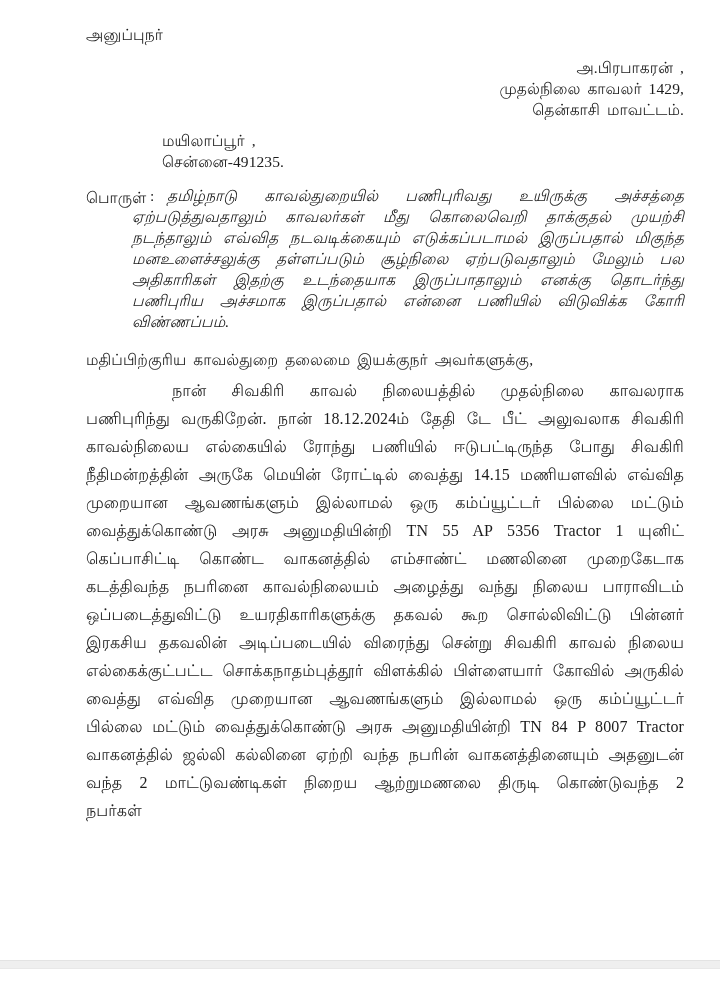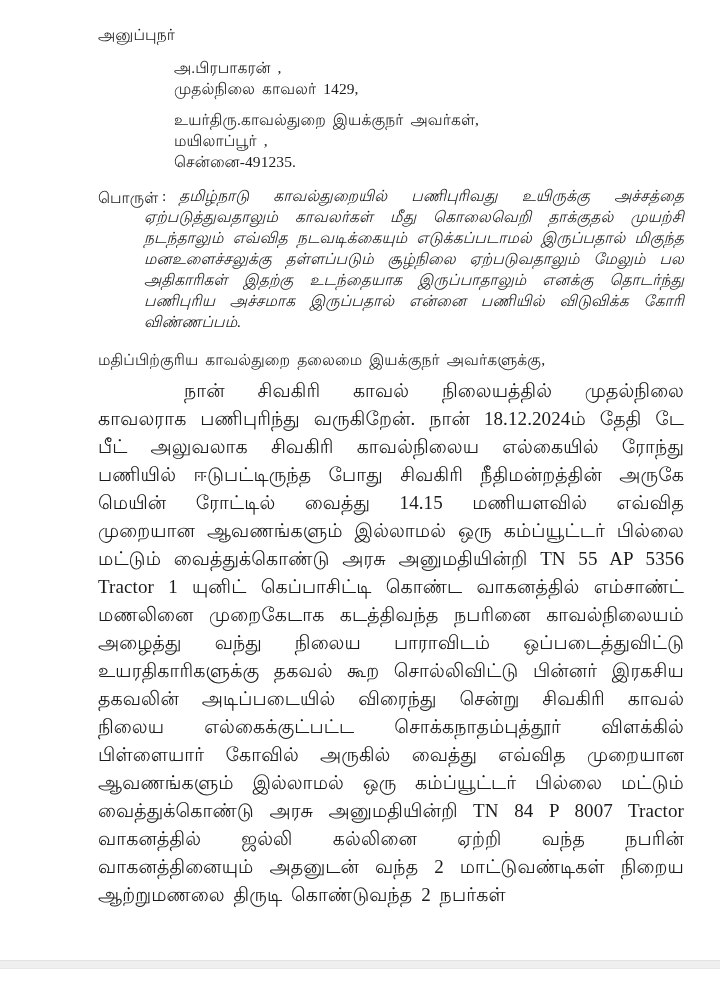--- a/index.html
+++ b/index.html
@@ -13,30 +13,29 @@
   .page {
     position: relative;
     width: 720px; height: 990px;
     background: #ffffff;
   }
   .doc {
     padding: 24px 36px 0 86px;
     font-size: 15.5px;
     word-spacing: 3px;
     letter-spacing: 0.1px;
-    margin-left: 12px;
   }
   .addr-label {
     line-height: 21px;
   }
   .addr-block {
     margin-left: 76px;
     line-height: 21px;
   }
-  .addr-block.sender { margin-top: 12px; }
+  .addr-block.sender { margin-top: 12px; text-align: right; }
   .addr-block.receiver { margin-top: 10px; }
   .receiver-label { margin-top: 2px; }
   .subject-row {
     position: relative;
     margin-top: 13px;
   }
   .subject-label {
     position: absolute;
     left: 0; top: 2px;
     line-height: 21px;
@@ -53,21 +52,21 @@
     text-align: justify;
     line-height: 21px;
     font-style: italic;
   }
   .salutation {
     margin-top: 17px;
     line-height: 21px;
   }
   .body-para {
     margin: 7px 0 0 0;
-    font-size: 19px;
+    font-size: 16px;
     line-height: 28px;
     text-align: justify;
     text-indent: 86px;
     word-spacing: 4px;
   }
   .page-break-strip {
     position: absolute;
     left: 0; top: 960px;
     width: 720px; height: 9px;
     background: #efefef;
@@ -80,25 +79,25 @@
 <body>
 
 <div class="page">
   <div class="doc">
 
     <div class="addr-label sender-label">அனுப்புநர்</div>
 
     <div class="addr-block sender">
       <div>அ.பிரபாகரன் ,</div>
       <div>முதல்நிலை காவலர் 1429,</div>
+      <div>தென்காசி மாவட்டம்.</div>
     </div>
 
 
     <div class="addr-block receiver">
-      <div>உயர்திரு.காவல்துறை இயக்குநர் அவர்கள்,</div>
       <div>மயிலாப்பூர் ,</div>
       <div>சென்னை-491235.</div>
     </div>
 
     <div class="subject-row">
       <span class="subject-label">பொருள்</span>
       <span class="subject-colon">:</span>
       <p class="subject-text">தமிழ்நாடு காவல்துறையில் பணிபுரிவது உயிருக்கு அச்சத்தை ஏற்படுத்துவதாலும் காவலர்கள் மீது கொலைவெறி தாக்குதல் முயற்சி நடந்தாலும் எவ்வித நடவடிக்கையும் எடுக்கப்படாமல் இருப்பதால் மிகுந்த மனஉளைச்சலுக்கு தள்ளப்படும் சூழ்நிலை ஏற்படுவதாலும் மேலும் பல அதிகாரிகள் இதற்கு உடந்தையாக இருப்பாதாலும் எனக்கு தொடர்ந்து பணிபுரிய அச்சமாக இருப்பதால் என்னை பணியில் விடுவிக்க கோரி விண்ணப்பம்.</p>
     </div>
 

